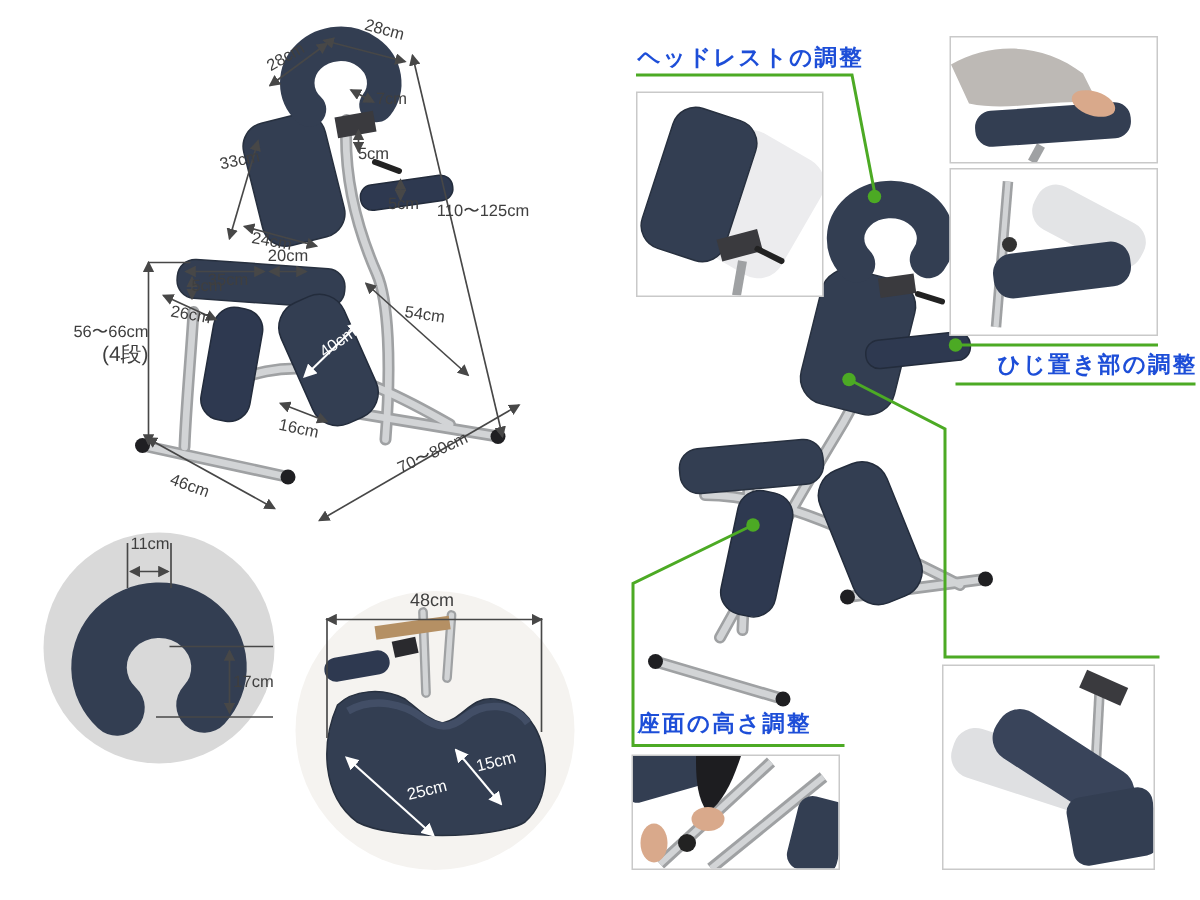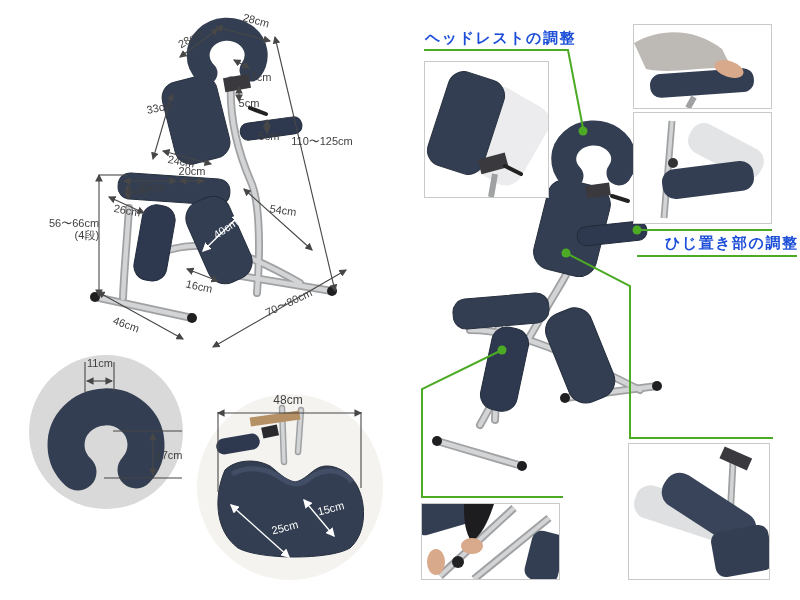--- a/index.html
+++ b/index.html
@@ -3,21 +3,21 @@
 <meta charset="utf-8">
 <style>
   html,body{margin:0;padding:0;background:#fff;}
   #stage{position:relative;width:800px;height:600px;background:#fff;overflow:hidden;
          font-family:"Liberation Sans","DejaVu Sans",sans-serif;}
   svg{position:absolute;left:0;top:0;}
   .dim{position:absolute;font-size:11px;color:#3f3f3f;white-space:nowrap;
        transform:translate(-50%,-50%);z-index:6;line-height:1.05;}
   .dim.white{color:#ffffff;}
   .dim.block{text-align:right;}
-  .dim .sub{display:block;font-size:11px;}
+  .dim .sub{display:block;font-size:14px;}
   .jlabel{position:absolute;font-size:15px;font-weight:bold;color:#1d4ed8;
           letter-spacing:1.5px;white-space:nowrap;z-index:6;}
   .photo{position:absolute;background:#fff;border:1px solid #c9c9c9;z-index:2;overflow:hidden;}
   .overlay{z-index:4;pointer-events:none;}
   .base-svg{z-index:1;}
 </style>
 </head>
 <body>
 
 <div id="stage">
@@ -231,21 +231,21 @@
     <g fill="#4caa24">
       <circle cx="583" cy="131" r="4.5"></circle>
       <circle cx="637" cy="230" r="4.5"></circle>
       <circle cx="566" cy="253" r="4.5"></circle>
       <circle cx="502" cy="350" r="4.5"></circle>
     </g>
   </svg>
 
   <span class="dim" style="left:256px;top:21px;transform:translate(-50%,-50%) rotate(15deg);">28cm</span>
   <span class="dim" style="left:191px;top:39px;transform:translate(-50%,-50%) rotate(-30deg);">28cm</span>
-  <span class="dim" style="left:261px;top:78px;text-align:right;">7cm</span>
+  <span class="dim" style="left:261px;top:67px;text-align:right;">7cm</span>
   <span class="dim" style="left:160px;top:108px;transform:translate(-50%,-50%) rotate(-12deg);">33cm</span>
   <span class="dim" style="left:249px;top:104px;">5cm</span>
   <span class="dim" style="left:269px;top:137px;">5cm</span>
   <span class="dim" style="left:322px;top:142px;">110〜125cm</span>
   <span class="dim" style="left:181px;top:162px;transform:translate(-50%,-50%) rotate(10deg);">24cm</span>
   <span class="dim" style="left:152px;top:188px;">35cm</span>
   <span class="dim" style="left:192px;top:172px;">20cm</span>
   <span class="dim" style="left:138px;top:192px;">5cm</span>
   <span class="dim" style="left:127px;top:211px;transform:translate(-50%,-50%) rotate(10deg);">26cm</span>
   <span class="dim" style="left:283px;top:211px;transform:translate(-50%,-50%) rotate(8deg);">54cm</span>
@@ -257,14 +257,15 @@
 
   <span class="dim" style="left:100px;top:364px;">11cm</span>
   <span class="dim" style="left:169px;top:456px;">17cm</span>
 
   <span class="dim" style="left:288px;top:400px;font-size:12px;">48cm</span>
   <span class="dim white" style="left:331px;top:509px;transform:translate(-50%,-50%) rotate(-14deg);">15cm</span>
   <span class="dim white" style="left:285px;top:528px;transform:translate(-50%,-50%) rotate(-14deg);">25cm</span>
 
   <span class="jlabel" style="left:425px;top:29px;">ヘッドレストの調整</span>
   <span class="jlabel" style="left:665px;top:234px;">ひじ置き部の調整</span>
+  <span class="jlabel" style="left:425px;top:473px;">座面の高さ調整</span>
 
 </div>
 
 </body></html>

